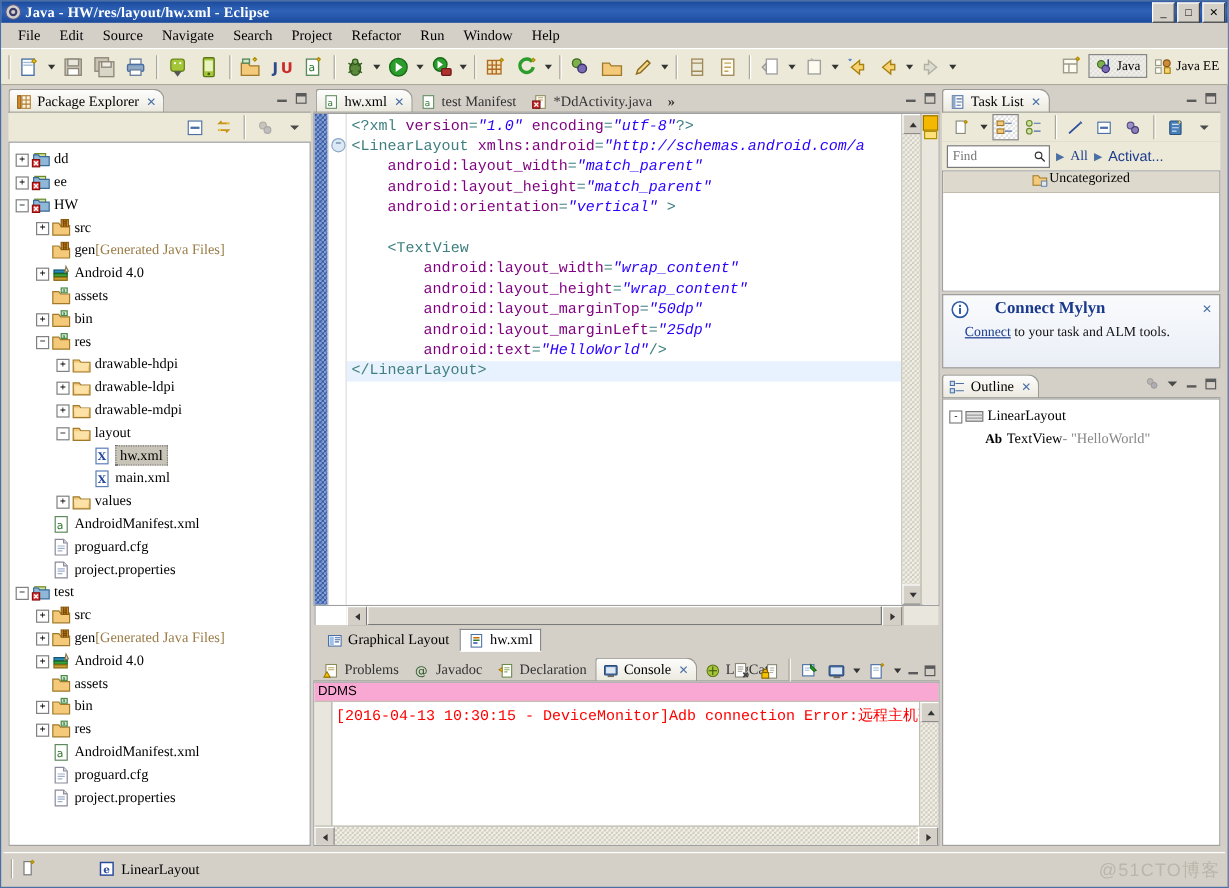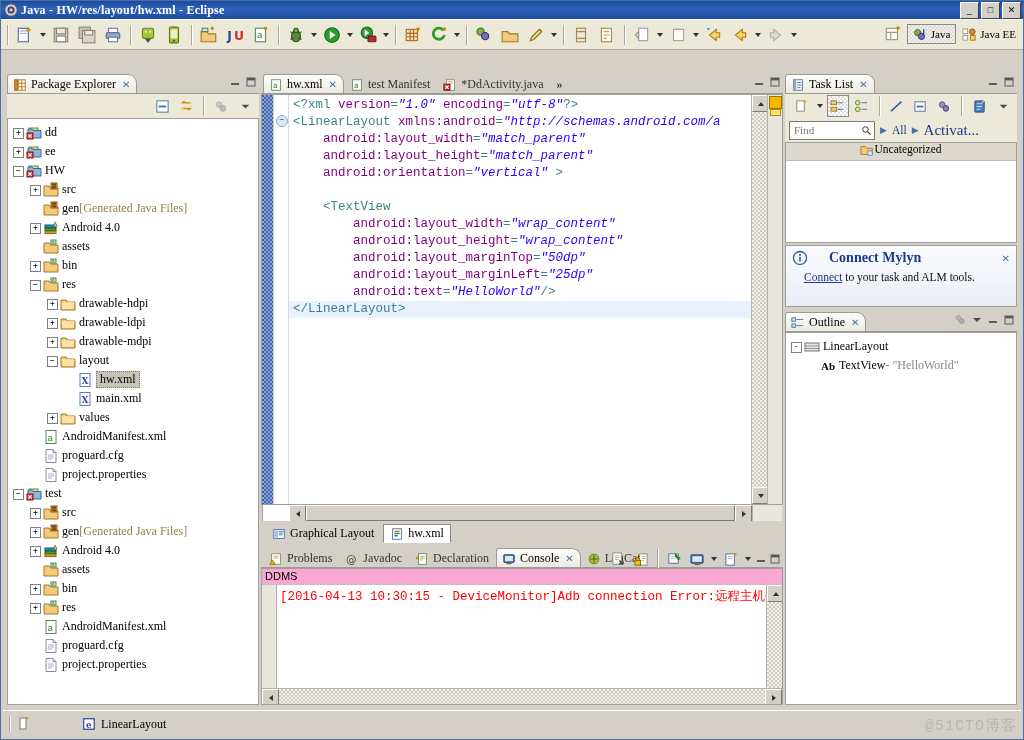--- a/index.html
+++ b/index.html
@@ -108,21 +108,21 @@
       linear-gradient(45deg,#cfccc0 25%,transparent 25%,transparent 75%,#cfccc0 75%),
       linear-gradient(45deg,#cfccc0 25%,#f1efe6 25%,#f1efe6 75%,#cfccc0 75%);
     background-size:4px 4px;background-position:0 0,2px 2px;flex:1;}
   .sb-thumb{background:#d4d0c8;border:1px solid #fff;border-right-color:#7a7a7a;border-bottom-color:#7a7a7a;}
 
   
   .statusbar{position:absolute;left:2px;right:2px;bottom:2px;height:26px;display:flex;align-items:center;
     background:#d4d0c8;border-top:1px solid #fff;font-family:"Liberation Serif",serif;font-size:12px;}
   .sb-sep{width:1px;height:16px;background:#aca899;margin:0 6px;box-shadow:1px 0 0 #fff;}
   .watermark{position:absolute;right:6px;bottom:4px;color:#b9b6ac;font-size:15px;
-    font-family:Liberation Mono, monospace;letter-spacing:1px;}
+    font-family:Liberation Sans, sans-serif;letter-spacing:1px;}
 
   .bottom-tabs{height:22px;display:flex;align-items:flex-end;gap:2px;padding-left:4px;background:#d4d0c8;}
   .btab{display:flex;align-items:center;gap:4px;font-size:12px;font-family:"Liberation Serif",serif;
     padding:2px 6px;height:19px;box-sizing:border-box;}
   .btab.active{background:#fff;border:1px solid #888;border-bottom-color:#fff;}
   .btab.inactive{border:1px solid transparent;}
 </style>
 </head>
 <body>
 
@@ -135,20 +135,32 @@
       <circle cx="8" cy="8" r="2" fill="#d4d0c8"></circle>
     </svg>
     <span class="tb-text">Java - HW/res/layout/hw.xml - Eclipse</span>
     <div class="wctrls">
       <div class="wbtn">_</div>
       <div class="wbtn">□</div>
       <div class="wbtn">✕</div>
     </div>
   </div>
 
+  <div class="menubar">
+    <div class="menu-item">File</div>
+    <div class="menu-item">Edit</div>
+    <div class="menu-item">Source</div>
+    <div class="menu-item">Navigate</div>
+    <div class="menu-item">Search</div>
+    <div class="menu-item">Project</div>
+    <div class="menu-item">Refactor</div>
+    <div class="menu-item">Run</div>
+    <div class="menu-item">Window</div>
+    <div class="menu-item">Help</div>
+  </div>
 
   <div class="toolbar">
     <div class="tsep"></div>
 
     <div class="tbtn">
       <svg width="18" height="18" viewBox="0 0 16 16">
           <rect x="2" y="2" width="9" height="12" fill="#fff" stroke="#4a6fa5"></rect>
           <rect x="3" y="4" width="7" height="1" fill="#9fb8d8"></rect>
           <rect x="3" y="6" width="7" height="1" fill="#9fb8d8"></rect>
           <path d="M11 2l1.5 1.5L11 5l-1.5-1.5z" fill="#ffd54a" stroke="#b08b00"></path>
@@ -1071,21 +1083,21 @@
           <div style="flex:0 0 80px;height:17px;background:#fff;border:1px solid #7a7a7a;display:flex;align-items:center;padding:0 2px;">
             <input style="border: 0px; outline: 0px; flex: 1 1 0%; width: 10px; font-size: 11px; font-family: &quot;Liberation Serif&quot;, serif; color: rgb(119, 119, 119); background: transparent;" placeholder="Find">
             <svg width="11" height="11" viewBox="0 0 16 16">
               <circle cx="6.5" cy="6.5" r="4" fill="none" stroke="#333" stroke-width="1.4"></circle>
               <path d="M9.5 9.5L14 14" stroke="#333" stroke-width="1.6"></path>
             </svg>
           </div>
           <span style="font-size:9px;color:#4a6fa5;">▶</span>
           <span style="font-size:11.5px;color:#1a3a8c;font-family:'Liberation Serif',serif;">All</span>
           <span style="font-size:9px;color:#4a6fa5;">▶</span>
-          <span style="font-size:15px;color:#1a3a8c;font-family:Liberation Serif, serif;">Activat...</span>
+          <span style="font-size:12px;color:#1a3a8c;font-family:Liberation Sans, sans-serif;">Activat...</span>
         </div>
 
         <div class="pbody" style="top:69px;bottom:64px;">
           <div style="height:17px;background:#ddd9cc;border-bottom:1px solid #c0bcae;display:flex;align-items:flex-start;
                       justify-content:center;gap:0;font-size:11.5px;font-family:'Liberation Serif',serif;">
             <svg width="14" height="14" viewBox="0 0 16 16">
               <path d="M1 4h5l1.5 2H14v7H1z" fill="#f4c97a" stroke="#a07a2a"></path>
               <rect x="9" y="9" width="5" height="5" fill="#dfe8f4" stroke="#6a8ab0"></rect>
             </svg>
             <span>Uncategorized</span>

